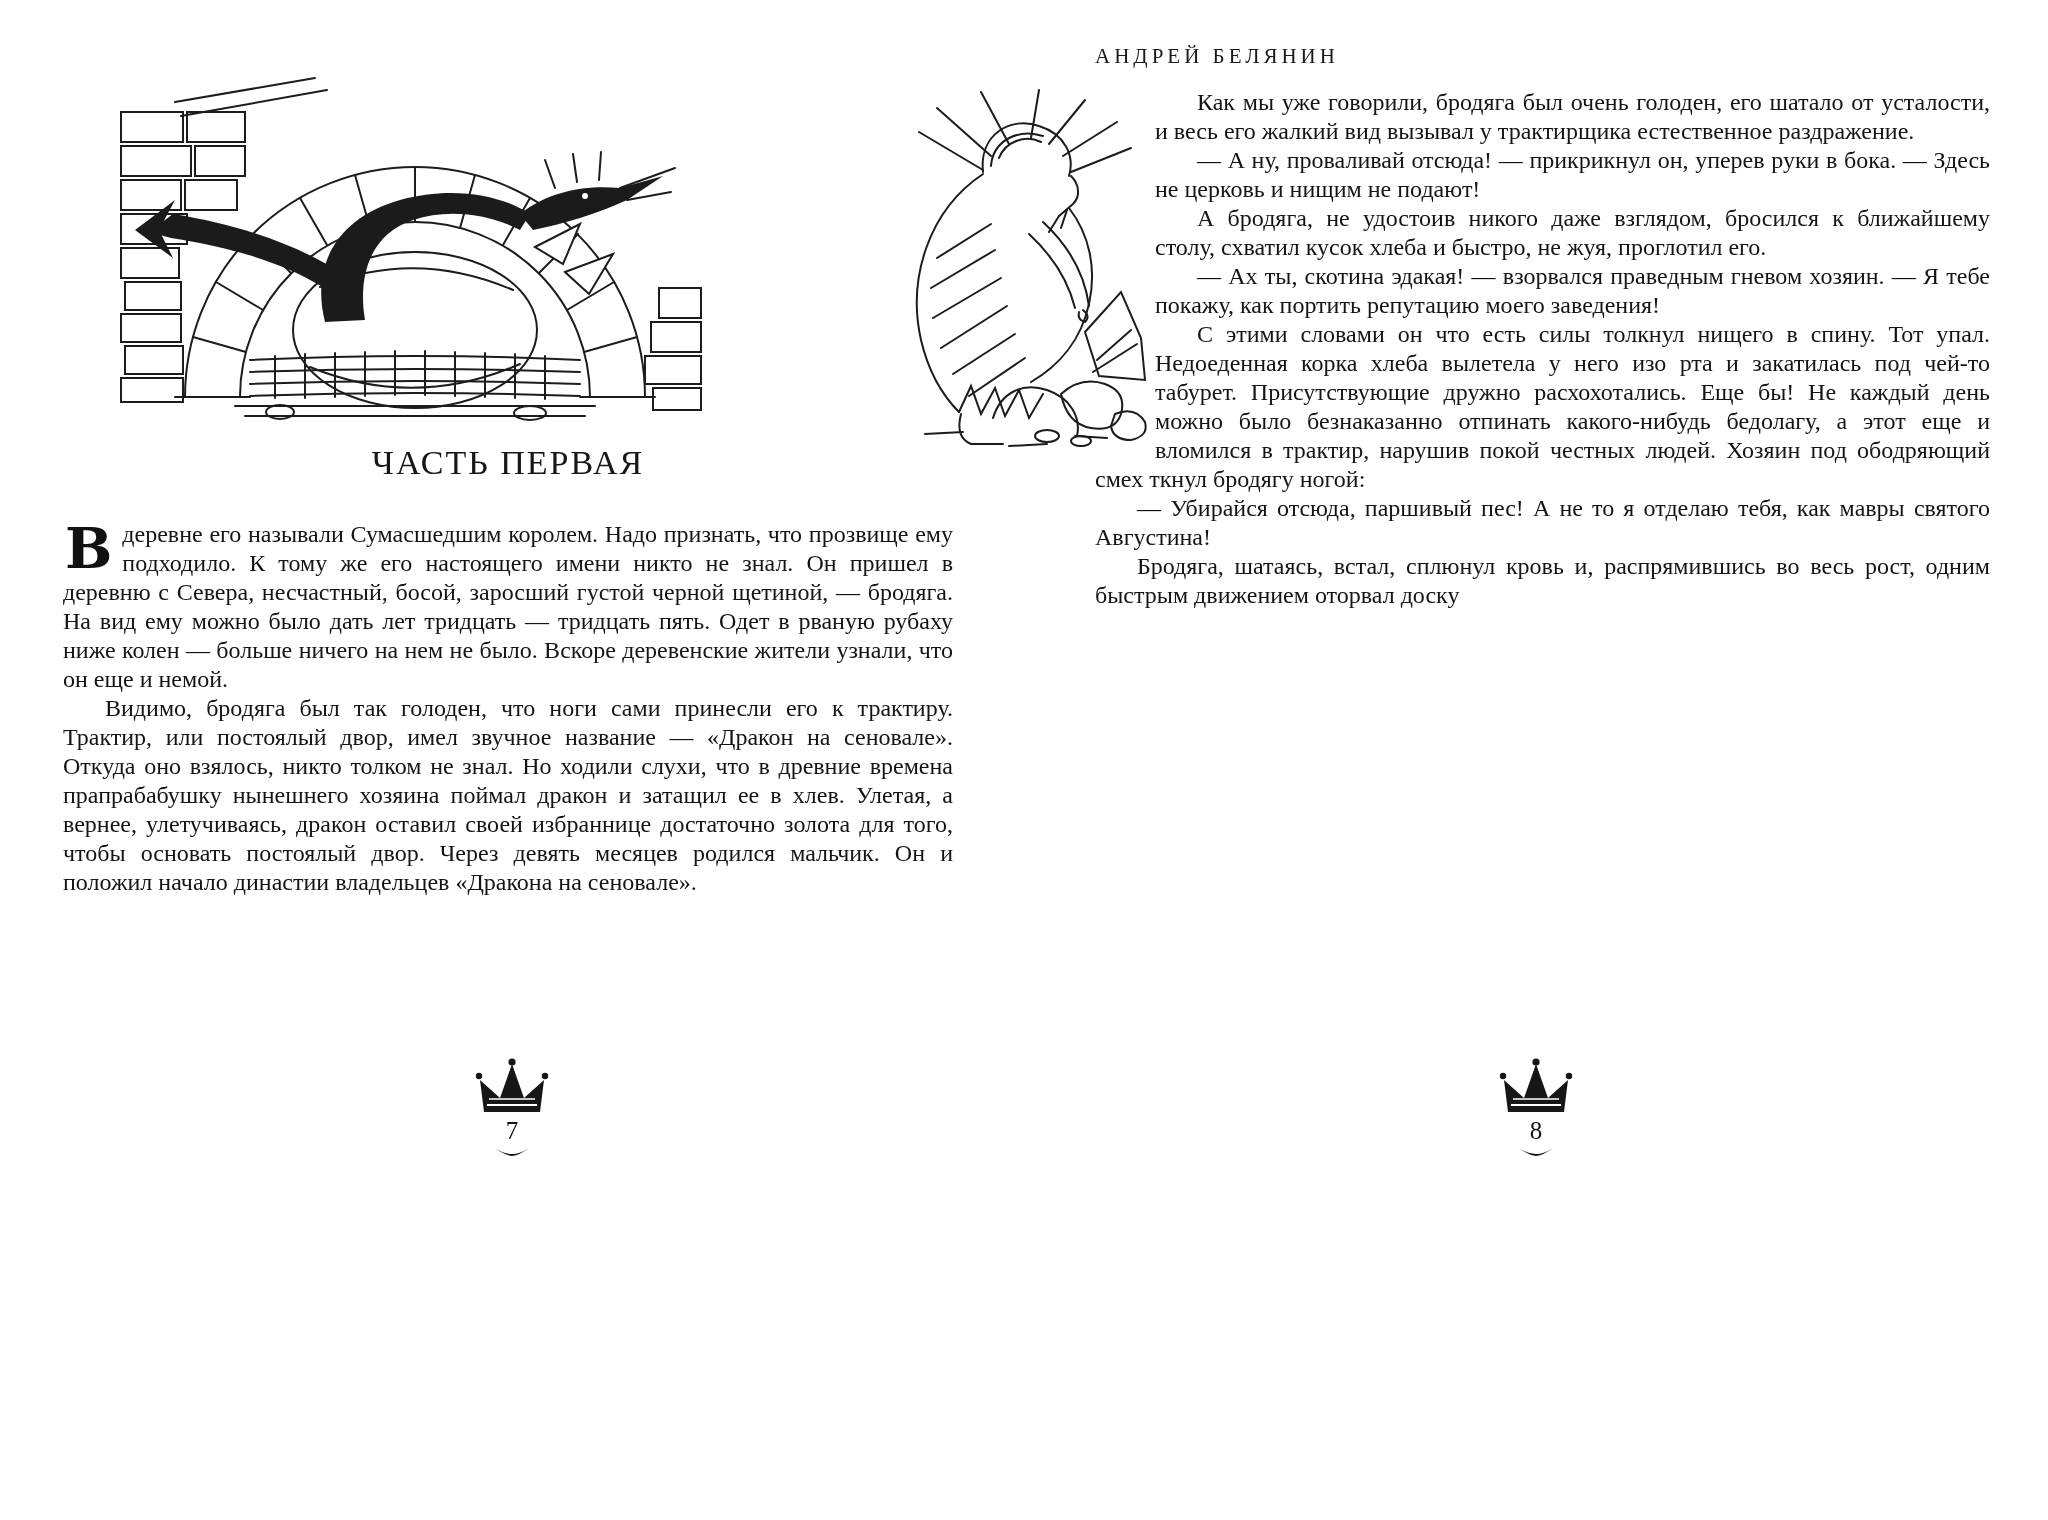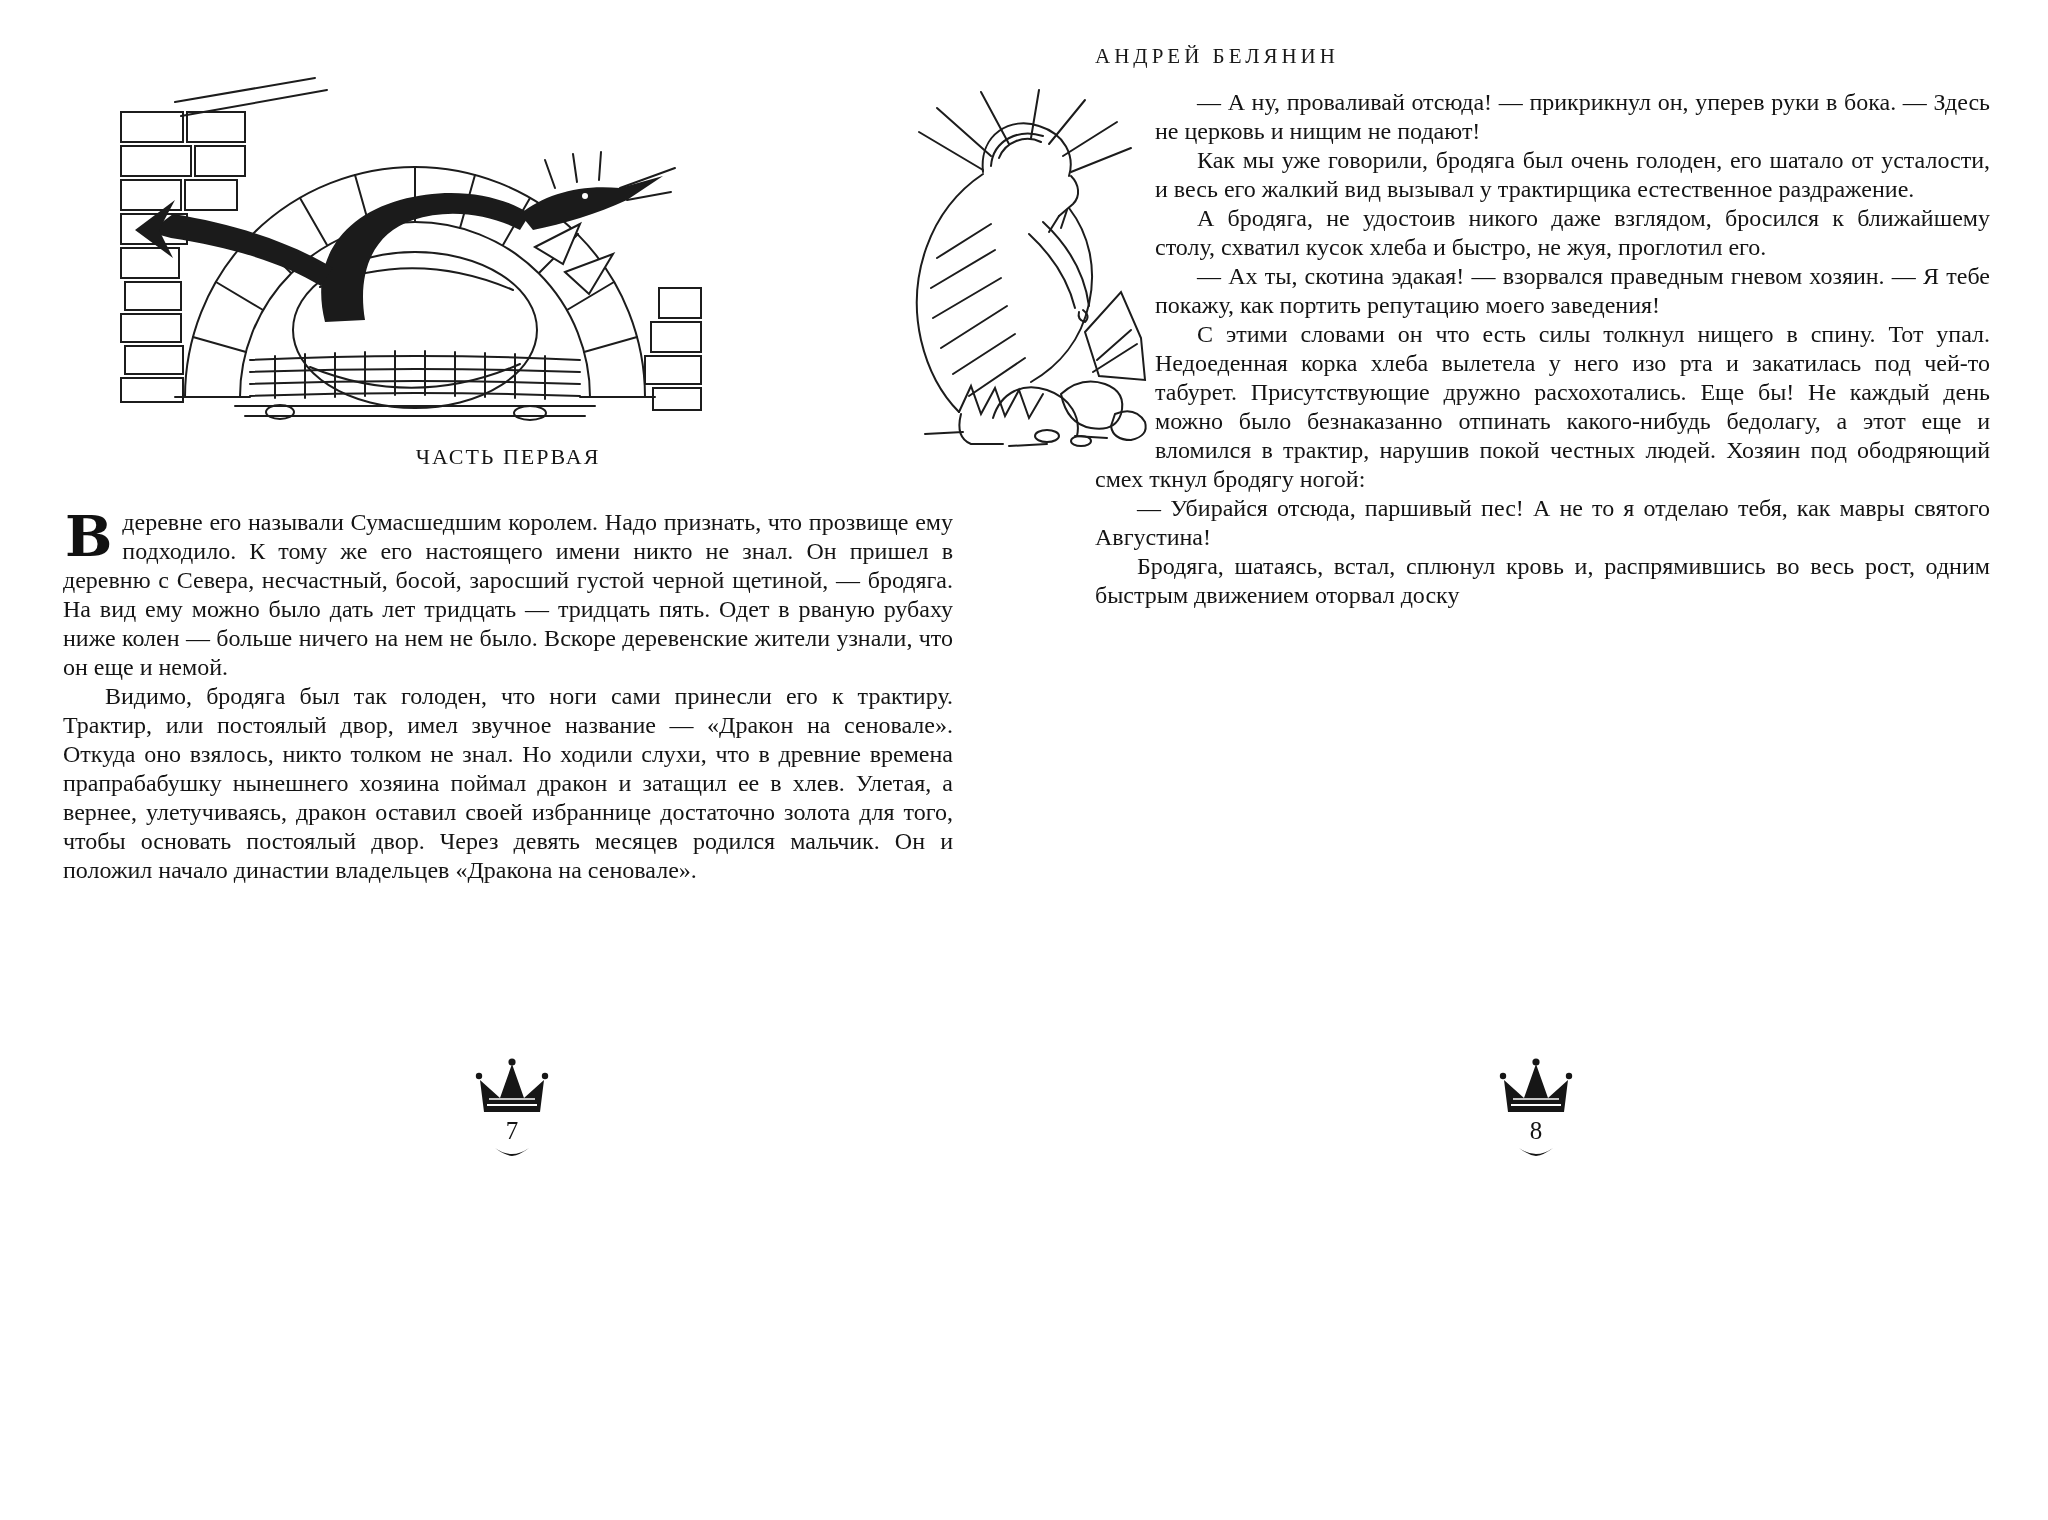--- a/index.html
+++ b/index.html
@@ -21,21 +21,21 @@
   }
 
   p.body{
     margin:0;font-size:24px;line-height:29px;text-align:justify;
     color:#141414;
   }
   p.indent{text-indent:42px;}
 
   .part-heading{
     margin:20px 0 38px 0;text-align:center;font-weight:400;
-    font-size:22px;letter-spacing:2px;color:#161616;
+    font-size:34px;letter-spacing:2px;color:#161616;
   }
 
   .dropcap{
     float:left;font-family:"DejaVu Serif",serif;font-weight:bold;
     font-size:56px;line-height:46px;padding:5px 10px 0 2px;color:#111;
   }
 
   
   .dragon-fig{margin:2px 0 18px 52px;width:590px;height:352px;}
   .dragon-fig svg{display:block;}
@@ -219,22 +219,22 @@
             <path d="M228 312 Q248 294 272 302 Q294 310 288 332 Q282 350 258 346 Q234 342 228 312 Z"></path>
             <path d="M282 332 Q302 324 312 340 Q316 354 298 358 Q280 358 278 344 Z"></path>
             <ellipse cx="214" cy="354" rx="12" ry="6"></ellipse>
               <ellipse cx="248" cy="359" rx="10" ry="5"></ellipse>
             <path d="M92 352 L130 350"></path>
               <path d="M176 364 L214 362"></path>
           </g>
         </svg>
       </figure>
 
+      <p class="body indent">Как мы уже говорили, бродяга был очень голоден, его шатало от усталости, и весь его жалкий вид вызывал у трактирщика естественное раздражение.</p>
       <p class="body indent">— А ну, проваливай отсюда! — прикрикнул он, уперев руки в бока. — Здесь не церковь и нищим не подают!</p>
-      <p class="body indent">Как мы уже говорили, бродяга был очень голоден, его шатало от усталости, и весь его жалкий вид вызывал у трактирщика естественное раздражение.</p>
       <p class="body indent">А бродяга, не удостоив никого даже взглядом, бросился к ближайшему столу, схватил кусок хлеба и быстро, не жуя, проглотил его.</p>
       <p class="body indent">— Ах ты, скотина эдакая! — взорвался праведным гневом хозяин. — Я тебе покажу, как портить репутацию моего заведения!</p>
       <p class="body indent">С этими словами он что есть силы толкнул нищего в спину. Тот упал. Недоеденная корка хлеба вылетела у него изо рта и закатилась под чей-то табурет. Присутствующие дружно расхохотались. Еще бы! Не каждый день можно было безнаказанно отпинать какого-нибудь бедолагу, а этот еще и вломился в трактир, нарушив покой честных людей. Хозяин под ободряющий смех ткнул бродягу ногой:</p>
       <p class="body indent">— Убирайся отсюда, паршивый пес! А не то я отделаю тебя, как мавры святого Августина!</p>
       <p class="body indent">Бродяга, шатаясь, встал, сплюнул кровь и, распрямившись во весь рост, одним быстрым движением оторвал доску</p>
     </div>
 
     <div class="folio">
       <svg width="84" height="58" viewBox="0 0 84 58">
         <path d="M14 54 L10 22 L30 40 L42 6 L54 40 L74 22 L70 54 Z" fill="#161616"></path>

